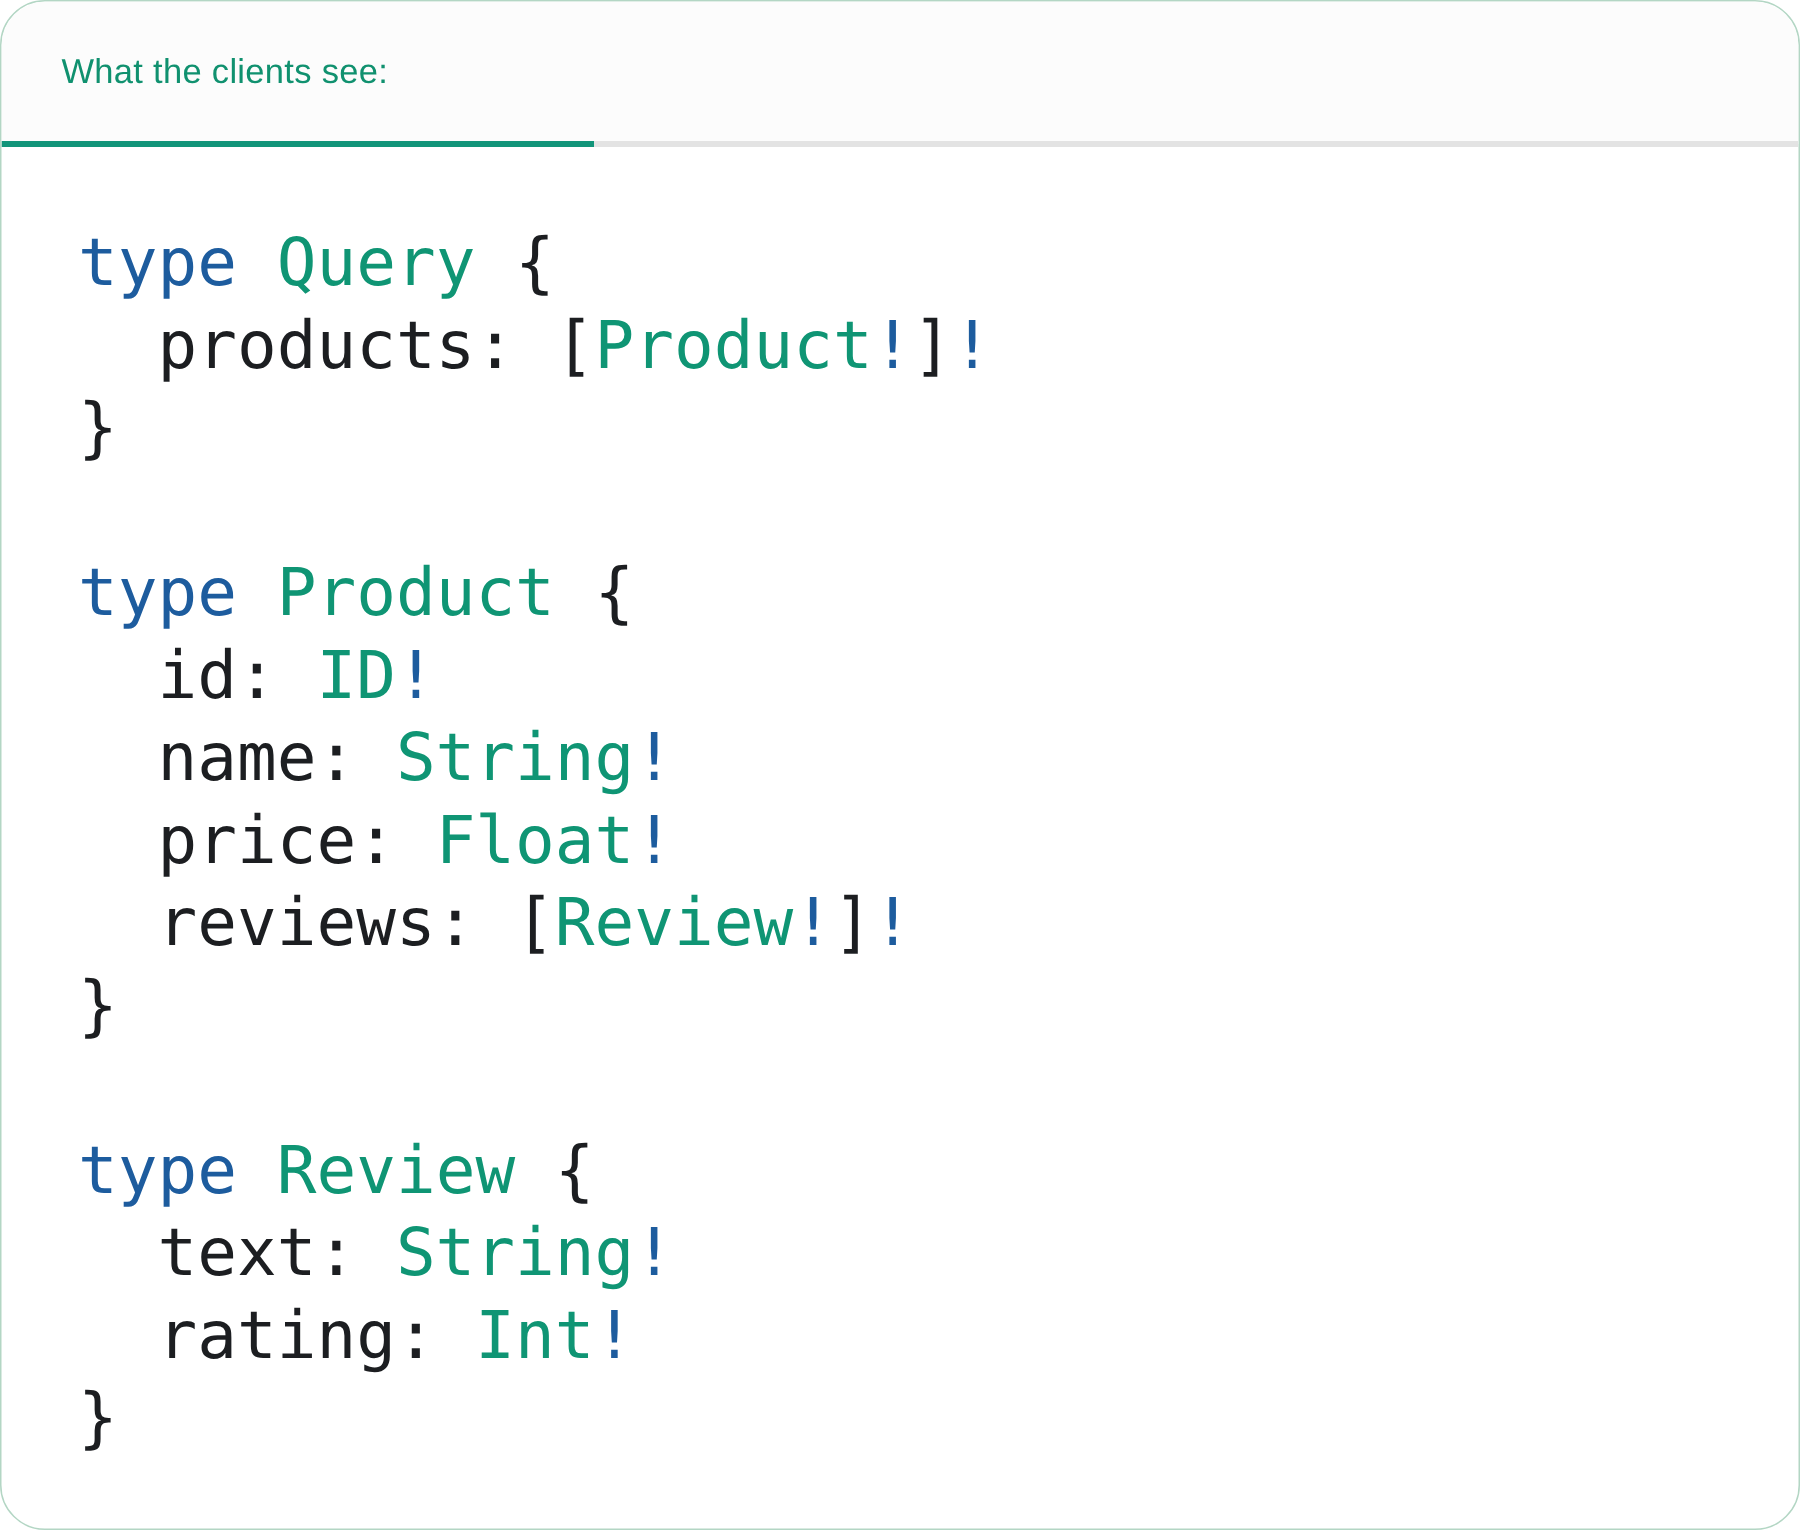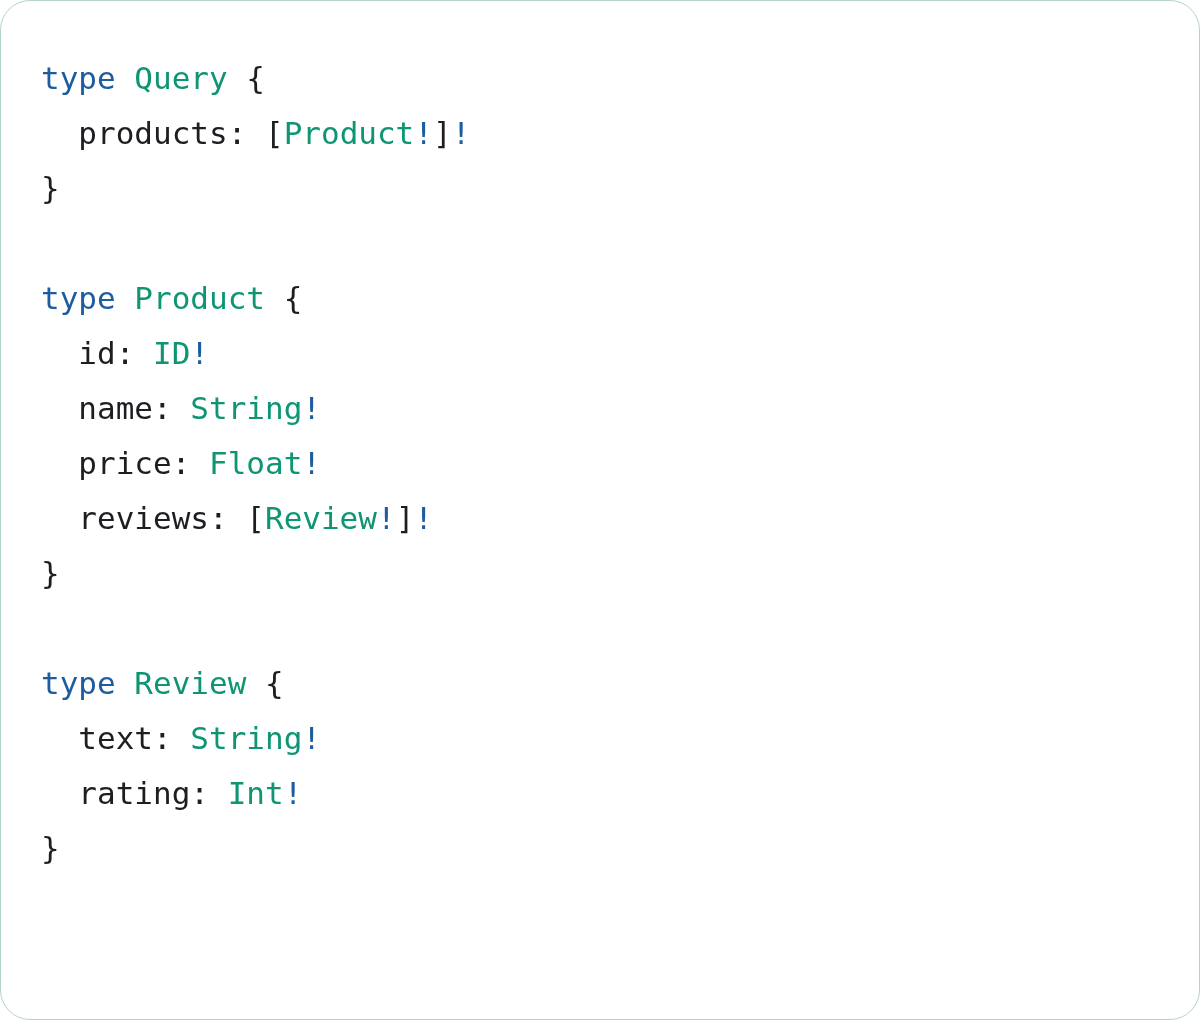--- a/index.html
+++ b/index.html
@@ -51,30 +51,36 @@
   }
   .tab-label {
     color: var(--accent-teal);
     font-size: 23px;
     font-weight: 500;
     letter-spacing: 0.2px;
   }
   .code {
     padding: 50px 20px 40px 40px;
     font-family: "DejaVu Sans Mono", "Liberation Mono", monospace;
-    font-size: 31px;
+    font-size: 44px;
     line-height: 55px;
     font-weight: 500;
     color: var(--code-plain);
     white-space: pre;
+    margin-left: 11px;
   }
   .code-line { height: 55px; }
   .tok-k { color: var(--code-keyword); }
   .tok-t { color: var(--code-type); }
   .tok-p { color: var(--code-plain); }
   .tok-b { color: var(--code-bang); }
 </style>
 </head>
 <body>
 
 <div class="card">
+  <div class="tab-bar">
+    <div class="tab">
+      <span class="tab-label">What the clients see:</span>
+    </div>
+  </div>
   <pre class="code"><div class="code-line"><span class="tok-k">type</span><span class="tok-p"> </span><span class="tok-t">Query</span><span class="tok-p"> {</span></div><div class="code-line"><span class="tok-p">  products: [</span><span class="tok-t">Product</span><span class="tok-b">!</span><span class="tok-p">]</span><span class="tok-b">!</span></div><div class="code-line"><span class="tok-p">}</span></div><div class="code-line">&nbsp;</div><div class="code-line"><span class="tok-k">type</span><span class="tok-p"> </span><span class="tok-t">Product</span><span class="tok-p"> {</span></div><div class="code-line"><span class="tok-p">  id: </span><span class="tok-t">ID</span><span class="tok-b">!</span></div><div class="code-line"><span class="tok-p">  name: </span><span class="tok-t">String</span><span class="tok-b">!</span></div><div class="code-line"><span class="tok-p">  price: </span><span class="tok-t">Float</span><span class="tok-b">!</span></div><div class="code-line"><span class="tok-p">  reviews: [</span><span class="tok-t">Review</span><span class="tok-b">!</span><span class="tok-p">]</span><span class="tok-b">!</span></div><div class="code-line"><span class="tok-p">}</span></div><div class="code-line">&nbsp;</div><div class="code-line"><span class="tok-k">type</span><span class="tok-p"> </span><span class="tok-t">Review</span><span class="tok-p"> {</span></div><div class="code-line"><span class="tok-p">  text: </span><span class="tok-t">String</span><span class="tok-b">!</span></div><div class="code-line"><span class="tok-p">  rating: </span><span class="tok-t">Int</span><span class="tok-b">!</span></div><div class="code-line"><span class="tok-p">}</span></div></pre>
 </div>
 
 </body></html>

